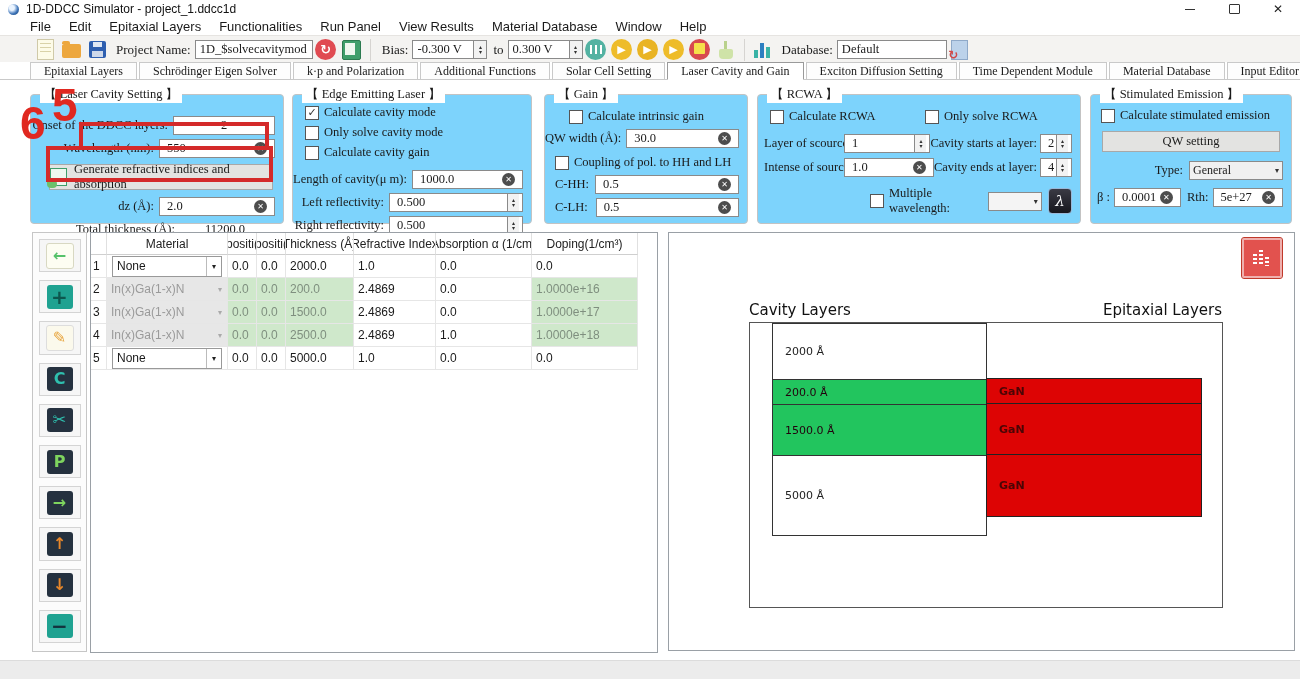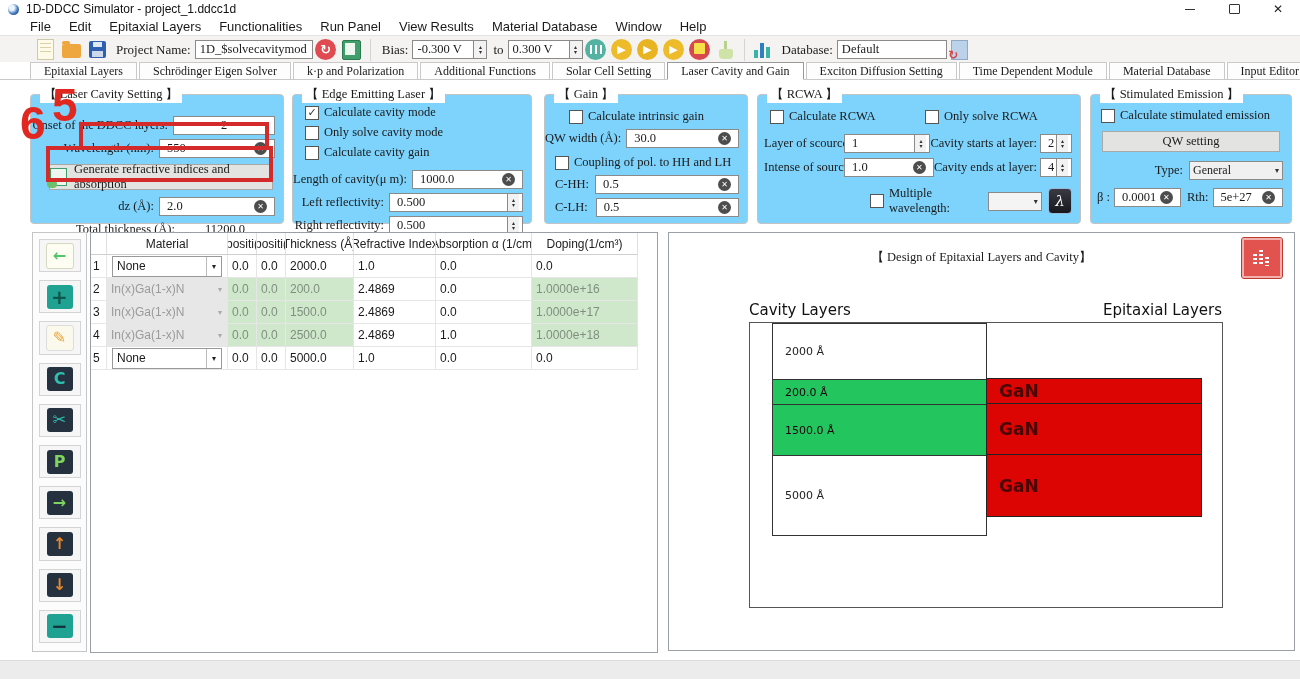--- a/index.html
+++ b/index.html
@@ -131,21 +131,21 @@
   .lab-cavity{left:80px;top:68px;}
   .lab-epi{right:72px;top:68px;}
   .outer-box{position:absolute;left:80px;top:89px;width:472px;height:284px;border:1px solid #555;}
   .cav-col{position:absolute;left:22px;top:0;width:215px;}
   .cseg{box-sizing:border-box;border:1px solid #333;margin-top:-1px;display:flex;align-items:center;
      font-family:"DejaVu Sans",sans-serif;font-size:11px;padding-left:12px;background:#fff;color:#222;}
   .cseg:first-child{margin-top:0;}
   .cseg.pink{background:#22c55e;color:#23000d;}
   .epi-col{position:absolute;left:236px;top:56px;width:216px;}
   .eseg{box-sizing:border-box;border:1px solid #222;margin-top:-1px;background:#dd0404;display:flex;align-items:center;
-     font-family:"DejaVu Sans",sans-serif;font-size:17px;font-weight:bold;color:#4a0505;padding-left:12px;}
+     font-family:"DejaVu Sans",sans-serif;font-size:11px;font-weight:bold;color:#4a0505;padding-left:12px;}
   
   .ann{position:absolute;color:#e02820;font-family:"Liberation Sans",sans-serif;font-weight:bold;font-size:46px;line-height:1;z-index:50;}
   .ann-rect{position:absolute;border:4px solid #d42a2a;z-index:49;}
   
   .statusbar{position:absolute;left:0;top:660px;width:1300px;height:19px;background:#ececec;border-top:1px solid #dcdcdc;}
   .f-r{display:flex;align-items:center;}
 </style>
 </head>
 <body>
 
@@ -583,21 +583,20 @@
     <div class="tc">0.0</div>
     <div class="tc">0.0</div>
     <div class="tc">5000.0</div>
     <div class="tc">1.0</div>
     <div class="tc">0.0</div>
     <div class="tc">0.0</div>
   </div>
 </div>
 
 <div class="design-panel">
-  <div class="design-title">【 Design of Epitaxial Layers and Cavity】</div>
   <div class="plot-btn">
     <span class="bars">
         <i></i>
         <i></i>
         <i></i>
       </span>
   </div>
   <span class="dlabel lab-cavity">Cavity Layers</span>
   <span class="dlabel lab-epi">Epitaxial Layers</span>
   <div class="outer-box">

